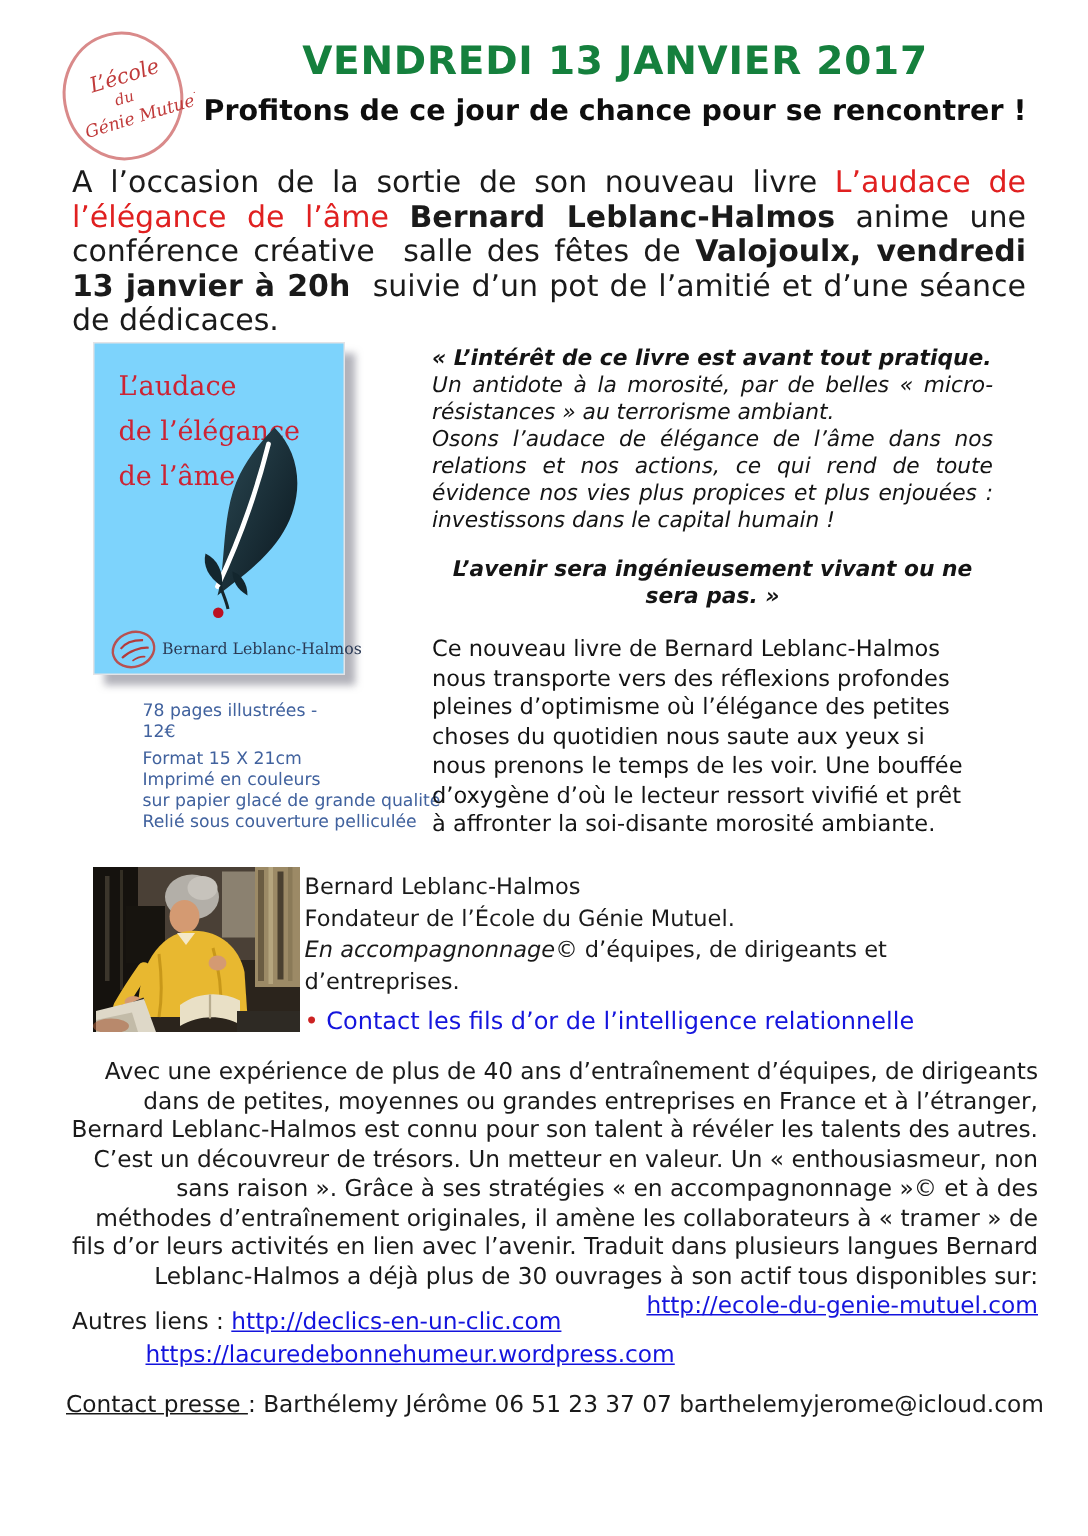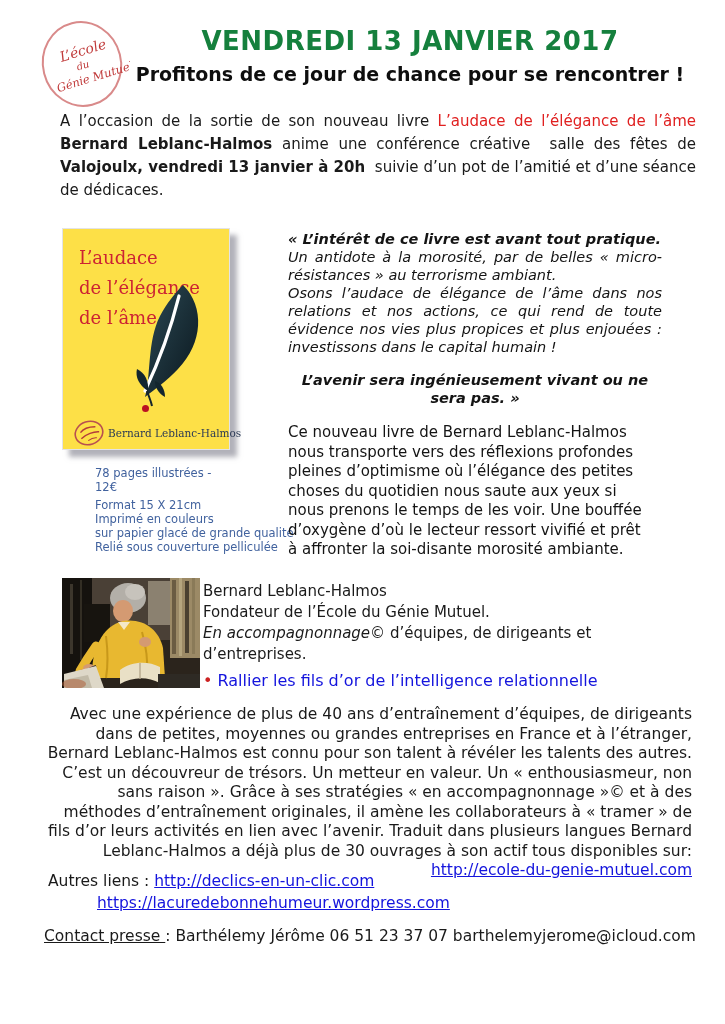--- a/index.html
+++ b/index.html
@@ -7,27 +7,27 @@
         font-family:"DejaVu Sans","Liberation Sans",sans-serif;color:#1a1a1a;}
 
   
   .logo{position:absolute;left:34px;top:16px;width:96px;height:96px;}
   .h-title{position:absolute;left:118px;top:26px;width:584px;text-align:center;
            font-size:26px;font-weight:bold;color:#15803d;letter-spacing:.5px;}
   .h-sub{position:absolute;left:118px;top:63px;width:584px;text-align:center;
          font-size:19px;font-weight:bold;color:#0e0e0e;}
 
   
-  .intro{position:absolute;left:60px;top:110px;width:636px;font-size:15px;line-height:23px;
+  .intro{position:absolute;left:48px;top:110px;width:636px;font-size:20px;line-height:23px;
          text-align:justify;white-space:pre-wrap;}
   .red{color:#e02020;}
   .b{font-weight:bold;}
 
   
-  .cover{position:absolute;left:62px;top:228px;width:166px;height:220px;background:#fde047;
+  .cover{position:absolute;left:62px;top:228px;width:166px;height:220px;background:#7dd3fc;
          border:1px solid #e3e3e6;box-shadow:7px 7px 5px rgba(125,125,138,.6);}
   .cover-title{position:absolute;left:16px;top:14px;font-family:"DejaVu Serif","Liberation Serif",serif;
                font-size:18px;line-height:30px;color:#cc2333;}
   .feather{position:absolute;left:60px;top:54px;}
   .cover-dot{position:absolute;left:79px;top:176px;width:7px;height:7px;border-radius:50%;background:#bb1122;}
   .stamp{position:absolute;left:8px;top:188px;}
   .cover-author{position:absolute;left:45px;top:198px;font-family:"DejaVu Serif","Liberation Serif",serif;
                 font-size:10.5px;color:#2b3a55;white-space:nowrap;}
 
   
@@ -162,21 +162,21 @@
   </svg>
 
   <div class="author-info">
     <div>Bernard Leblanc-Halmos</div>
     <div>Fondateur de l’École du Génie Mutuel.</div>
     <div><span class="i">En accompagnonnage</span><span>© d’équipes, de dirigeants et d’entreprises.</span></div>
   </div>
 
   <div class="tagline">
     <span class="bullet">•</span>
-    <span class="txt">Rallier les fils d’or de l’intelligence relationnelle</span>
+    <span class="txt">Contact les fils d’or de l’intelligence relationnelle</span>
   </div>
 
   <div class="bio"><span>Avec une expérience de plus de 40 ans d’entraînement d’équipes, de dirigeants dans de petites, moyennes ou grandes entreprises en France et à l’étranger, Bernard Leblanc-Halmos est connu pour son talent à révéler les talents des autres. C’est un découvreur de trésors. Un metteur en valeur. Un « enthousiasmeur, non sans raison ». Grâce à ses stratégies « en accompagnonnage »© et à des méthodes d’entraînement originales, il amène les collaborateurs à « tramer » de fils d’or leurs activités en lien avec l’avenir. Traduit dans plusieurs langues Bernard Leblanc-Halmos a déjà plus de 30 ouvrages à son actif tous disponibles sur: </span><a class="lnk">http://ecole-du-genie-mutuel.com</a></div>
 
   <div class="links">
     <div class="row1"><span>Autres liens : </span><a class="lnk">http://declics-en-un-clic.com</a></div>
     <div class="row2"><a class="lnk">https://lacuredebonnehumeur.wordpress.com</a></div>
   </div>
 
   <div class="contact"><span class="u">Contact presse </span><span>: </span><span>Barthélemy Jérôme 06 51 23 37 07  barthelemyjerome@icloud.com</span></div>

